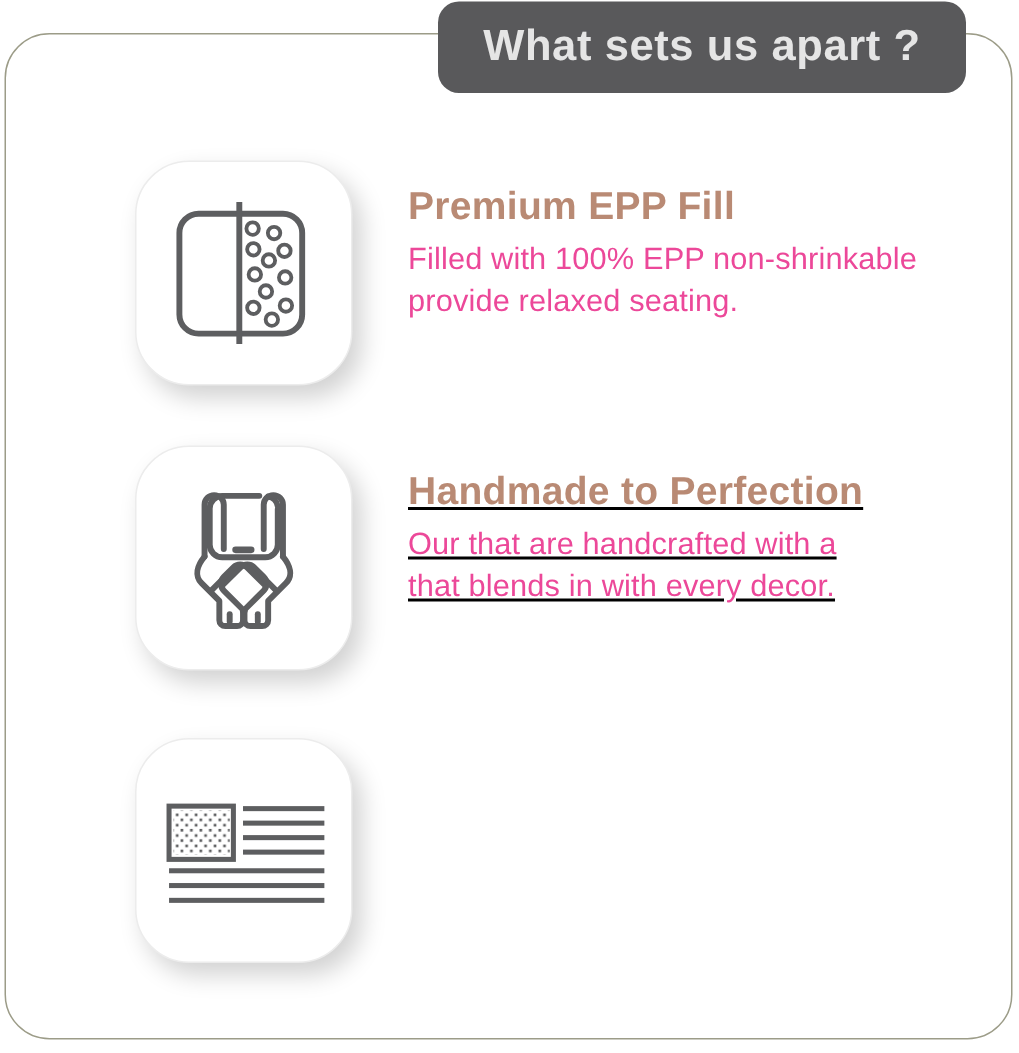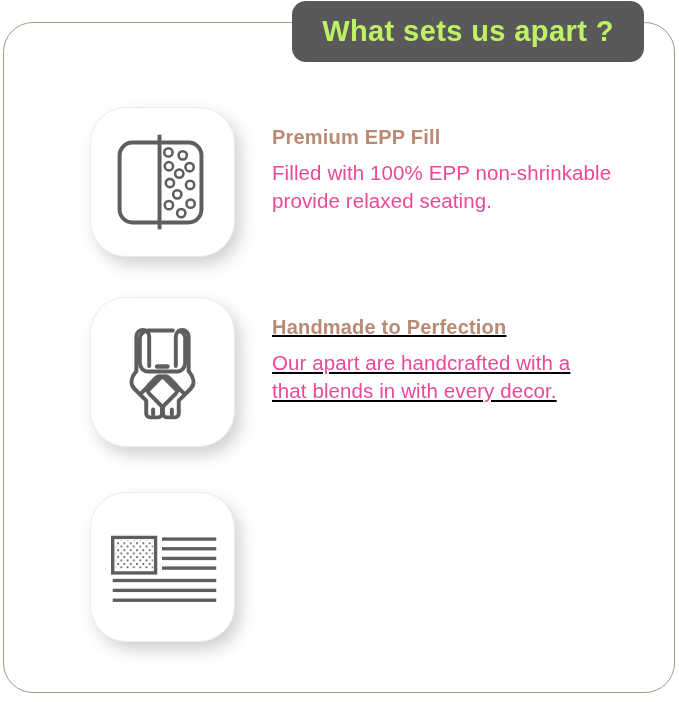--- a/index.html
+++ b/index.html
@@ -13,39 +13,39 @@
     position:absolute;left:3px;top:22px;width:672px;height:671px;
     border:1.5px solid #9c9c88;border-radius:30px;
     box-sizing:border-box;background:transparent;z-index:1;
   }
   .banner{
     position:absolute;left:292px;top:1px;width:352px;height:61px;
     background:#59595b;border-radius:14px;z-index:2;
     display:flex;align-items:center;justify-content:center;
   }
   .banner-title{
-    color:#bef264;font-size:29px;font-weight:700;letter-spacing:.4px;
+    color:#e5e5e5;font-size:29px;font-weight:700;letter-spacing:.4px;
   }
   .feature-row{
     position:absolute;left:90px;display:flex;gap:37px;z-index:2;
   }
   .row-0{top:107px;}
   .row-1{top:297px;text-decoration:underline;}
   .row-2{top:492px;}
   .icon-card{
     width:145px;height:150px;flex:0 0 auto;
     background:#ffffff;border:1px solid #ececec;border-radius:36px;
     box-shadow:6px 8px 16px rgba(0,0,0,.18);
     box-sizing:border-box;
     display:flex;align-items:center;justify-content:center;
   }
   .icon-card svg{display:block;width:145px;height:150px;}
   .feature-text{width:375px;padding-top:15px;}
   .feature-title{
-    font-size:20px;font-weight:700;color:#b98a74;
+    font-size:26px;font-weight:700;color:#b98a74;
     line-height:31px;margin:0 0 6px 0;letter-spacing:.2px;
   }
   .feature-desc{
     font-size:20.5px;color:#ec4899;line-height:28px;letter-spacing:.1px;
   }
   .stroke{fill:none;stroke:#5d5e60;stroke-width:4;stroke-linecap:round;stroke-linejoin:round;}
   .stroke-flat{fill:none;stroke:#5d5e60;stroke-width:4;stroke-linecap:butt;}
   .bead{fill:none;stroke:#5d5e60;stroke-width:2.6;}
   .flag-fill{fill:#5d5e60;}
 </style>
@@ -106,21 +106,21 @@
         <path class="stroke" d="M46 74 C41 80 39 87 44 92 L56 104 V117 a4 4 0 0 0 4 4 H68 a4 4 0 0 0 4 -4 V111"></path>
         <path class="stroke" d="M72 111 L86 97 a6.5 6.5 0 0 0 0 -9.2 L79.5 81.3 a6.5 6.5 0 0 0 -9.2 0 L58 93.5"></path>
         <path class="stroke" d="M50 97.5 L60 87.5"></path>
         <path class="stroke" d="M63 113 V118"></path>
       </g>
     </svg>
   </div>
   <div class="feature-text">
     <div class="feature-title">Handmade to Perfection</div>
     <div class="feature-desc">
-      <div>Our apart are handcrafted with a</div>
+      <div>Our that are handcrafted with a</div>
       <div>that blends in with every decor.</div>
     </div>
   </div>
 </div>
 
 <div class="feature-row row-2">
   <div class="icon-card">
     <svg viewBox="0 0 145 150" aria-hidden="true">
       <defs>
         <pattern id="fstars" width="6.4" height="7" patternUnits="userSpaceOnUse">

